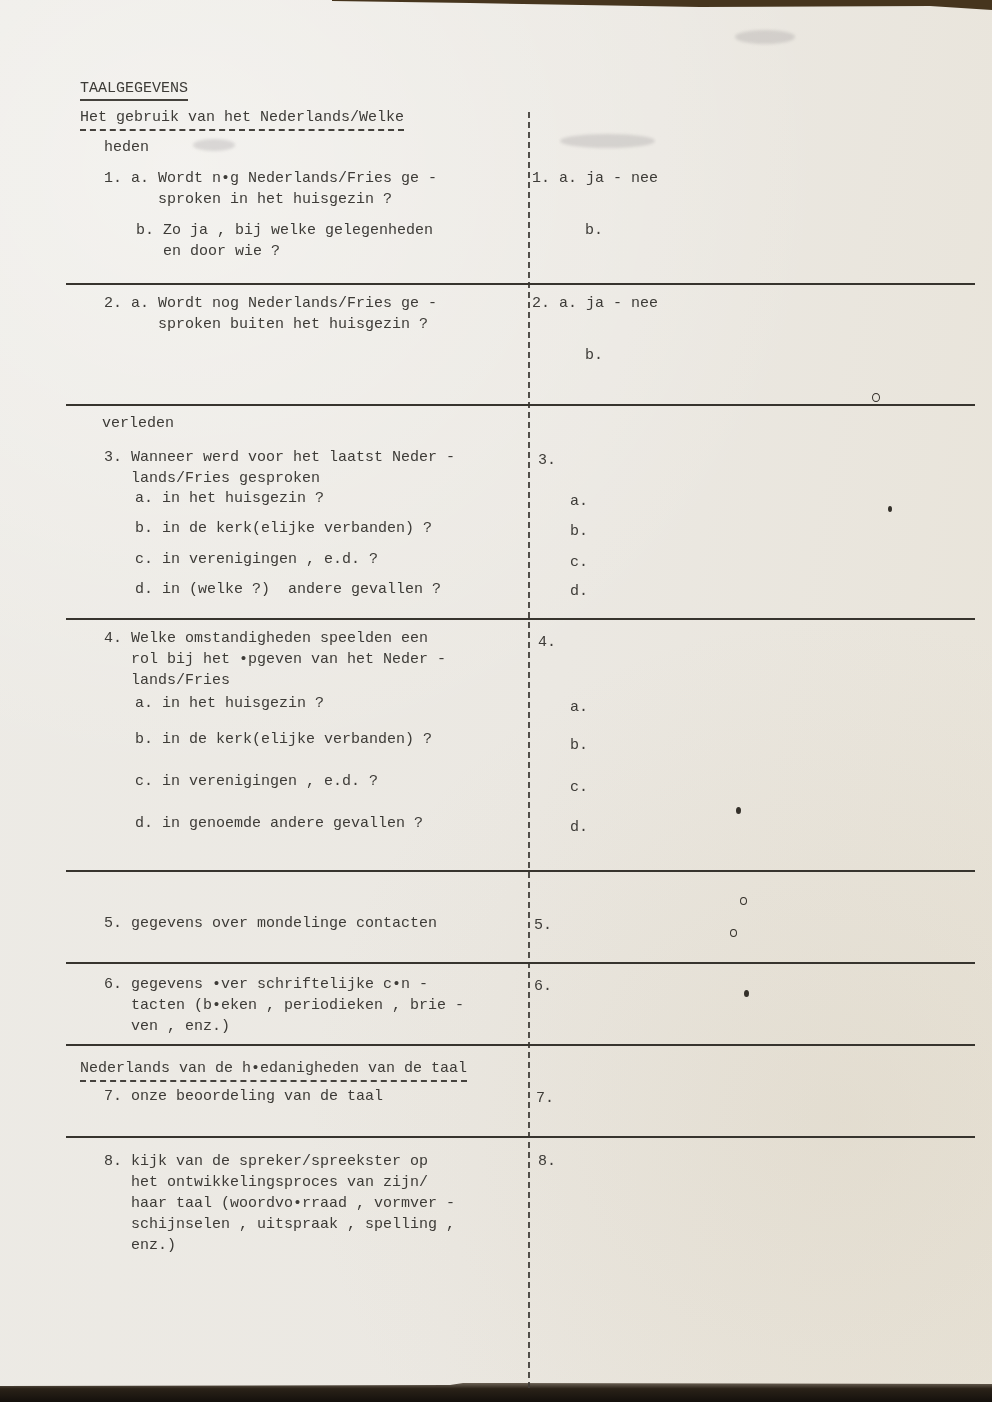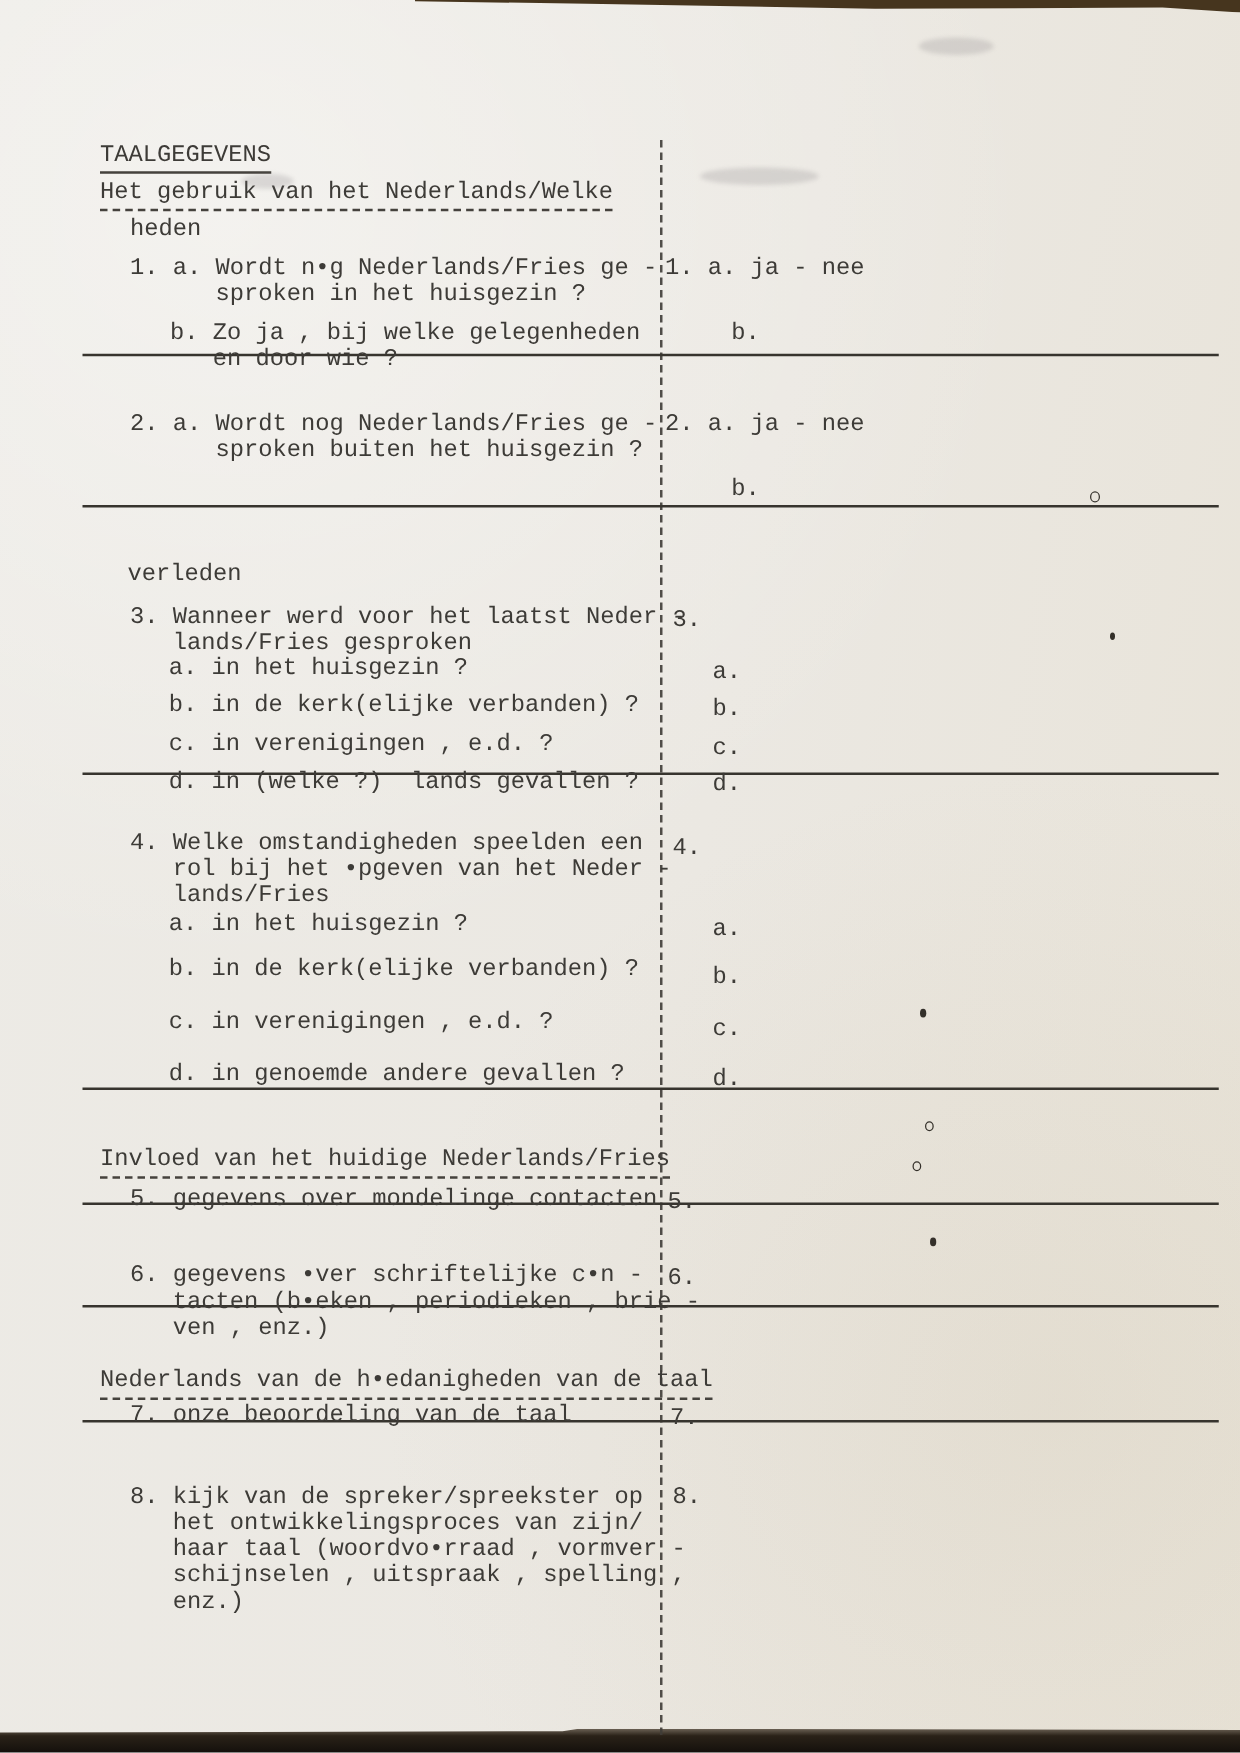--- a/index.html
+++ b/index.html
@@ -5,21 +5,21 @@
   html,body{margin:0;padding:0;background:#777;}
   .page{
     position:relative;width:992px;height:1402px;overflow:hidden;
     background:
       radial-gradient(120% 80% at 18% 12%, rgba(255,255,255,0.38), rgba(255,255,255,0) 55%),
       radial-gradient(90% 60% at 85% 80%, rgba(205,193,168,0.22), rgba(205,193,168,0) 60%),
       linear-gradient(100deg,#edebe6 0%,#ebe8e2 55%,#e8e3d8 100%);
     font-family:"Liberation Mono","DejaVu Sans Mono",monospace;
     color:#3d3b37;
   }
-  .txt{position:absolute;font-size:19px;line-height:21px;white-space:pre;letter-spacing:0px;margin-top:36px;}
+  .txt{position:absolute;font-size:15px;line-height:21px;white-space:pre;letter-spacing:0px;}
   .title-u{border-bottom:2px solid #45423d;padding-bottom:2px;}
   .head-u{border-bottom:2px dashed #45423d;padding-bottom:3px;}
   .rule{position:absolute;left:66px;width:909px;height:2px;background:#37342e;}
   .vdiv{position:absolute;left:528px;top:112px;height:1276px;width:0;
         border-left:2px dashed #403d38;opacity:.9;}
   .speck{position:absolute;background:#34302a;border-radius:50%;}
   .ring{position:absolute;border:1.6px solid #34302a;border-radius:50%;background:transparent;}
   .smudge{position:absolute;background:rgba(115,112,116,.20);border-radius:50%;filter:blur(1.6px);}
   .strip-top{position:absolute;top:0;left:0;width:992px;height:12px;background:#46351e;
       clip-path:polygon(332px 0px,992px 0px,992px 10px,930px 6px,700px 7px,470px 3px,332px 1px);}
@@ -41,35 +41,34 @@
   <div class="rule" style="top:618px"></div>
   <div class="rule" style="top:870px"></div>
   <div class="rule" style="top:962px"></div>
   <div class="rule" style="top:1044px"></div>
   <div class="rule" style="top:1136px"></div>
 
   <div class="txt" style="left:80px;top:78px"><span class="title-u">TAALGEGEVENS</span></div>
   <div class="txt" style="left:80px;top:107px"><span class="head-u">Het gebruik van het Nederlands/Welke</span></div>
   <div class="txt" style="left:104px;top:137px">heden</div>
   <div class="txt" style="left:102px;top:413px">verleden</div>
-  <div class="txt" style="left:80px;top:881px"><span class="head-u">Invloed van het huidige Nederlands/Fries</span></div>
   <div class="txt" style="left:80px;top:1058px"><span class="head-u">Nederlands van de h•edanigheden van de taal</span></div>
 
   <div class="txt" style="left:104px;top:168px">1. a. Wordt n•g Nederlands/Fries ge -
       sproken in het huisgezin ?</div>
   <div class="txt" style="left:136px;top:220px">b. Zo ja , bij welke gelegenheden
    en door wie ?</div>
   <div class="txt" style="left:104px;top:293px">2. a. Wordt nog Nederlands/Fries ge -
       sproken buiten het huisgezin ?</div>
   <div class="txt" style="left:104px;top:447px">3. Wanneer werd voor het laatst Neder -
    lands/Fries gesproken</div>
   <div class="txt" style="left:135px;top:488px">a. in het huisgezin ?</div>
   <div class="txt" style="left:135px;top:518px">b. in de kerk(elijke verbanden) ?</div>
   <div class="txt" style="left:135px;top:549px">c. in verenigingen , e.d. ?</div>
-  <div class="txt" style="left:135px;top:579px">d. in (welke ?)  lands gevallen ?</div>
+  <div class="txt" style="left:135px;top:579px">d. in (welke ?)  andere gevallen ?</div>
   <div class="txt" style="left:104px;top:628px">4. Welke omstandigheden speelden een
    rol bij het •pgeven van het Neder -
    lands/Fries</div>
   <div class="txt" style="left:135px;top:693px">a. in het huisgezin ?</div>
   <div class="txt" style="left:135px;top:729px">b. in de kerk(elijke verbanden) ?</div>
   <div class="txt" style="left:135px;top:771px">c. in verenigingen , e.d. ?</div>
   <div class="txt" style="left:135px;top:813px">d. in genoemde andere gevallen ?</div>
   <div class="txt" style="left:104px;top:913px">5. gegevens over mondelinge contacten</div>
   <div class="txt" style="left:104px;top:974px">6. gegevens •ver schriftelijke c•n -
    tacten (b•eken , periodieken , brie -

